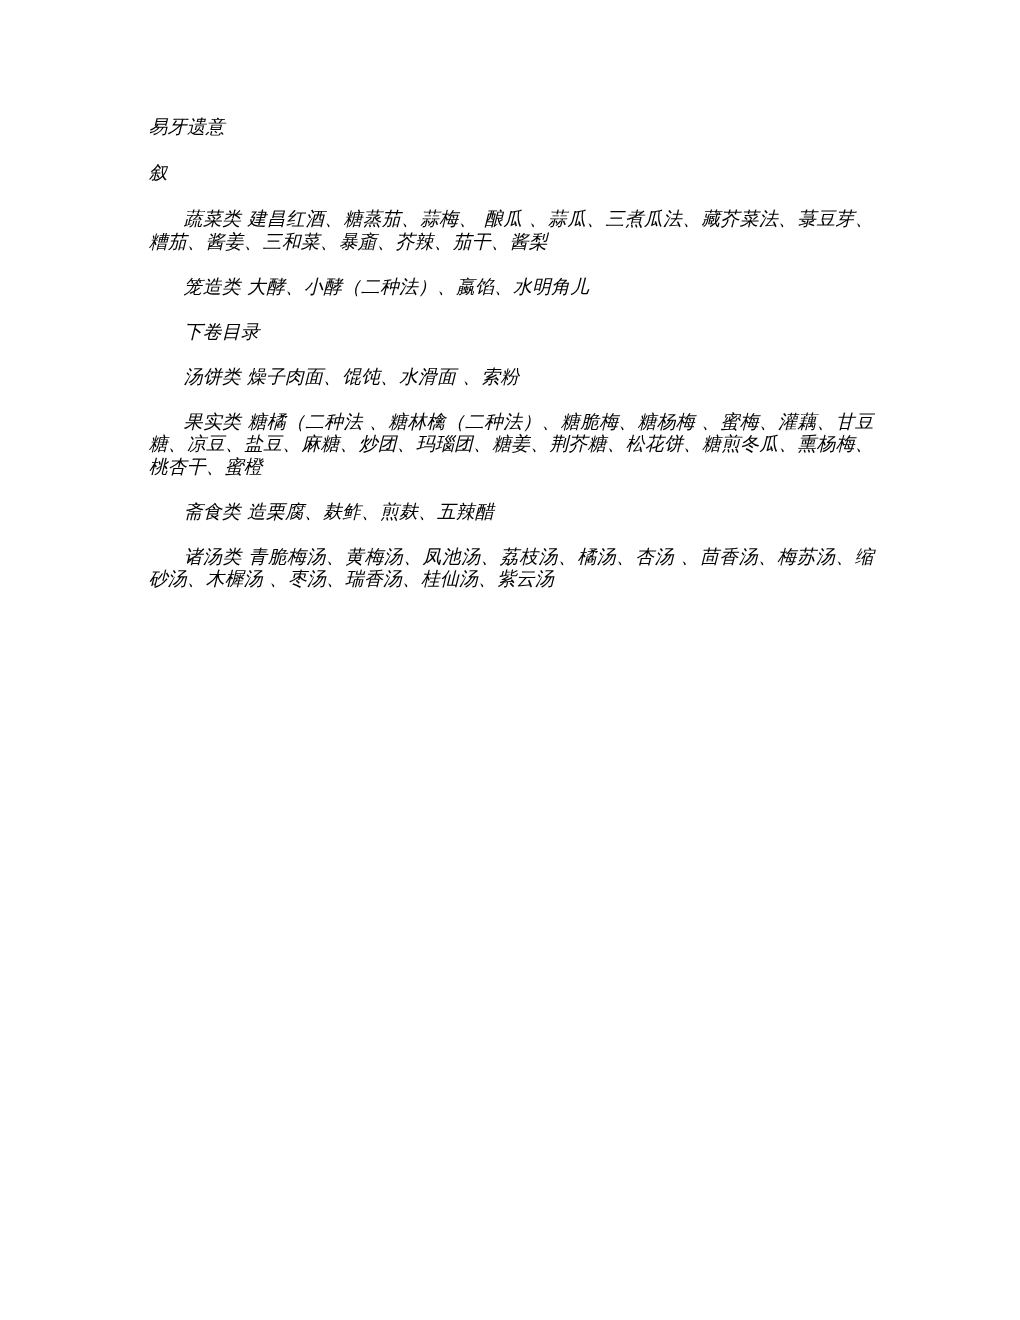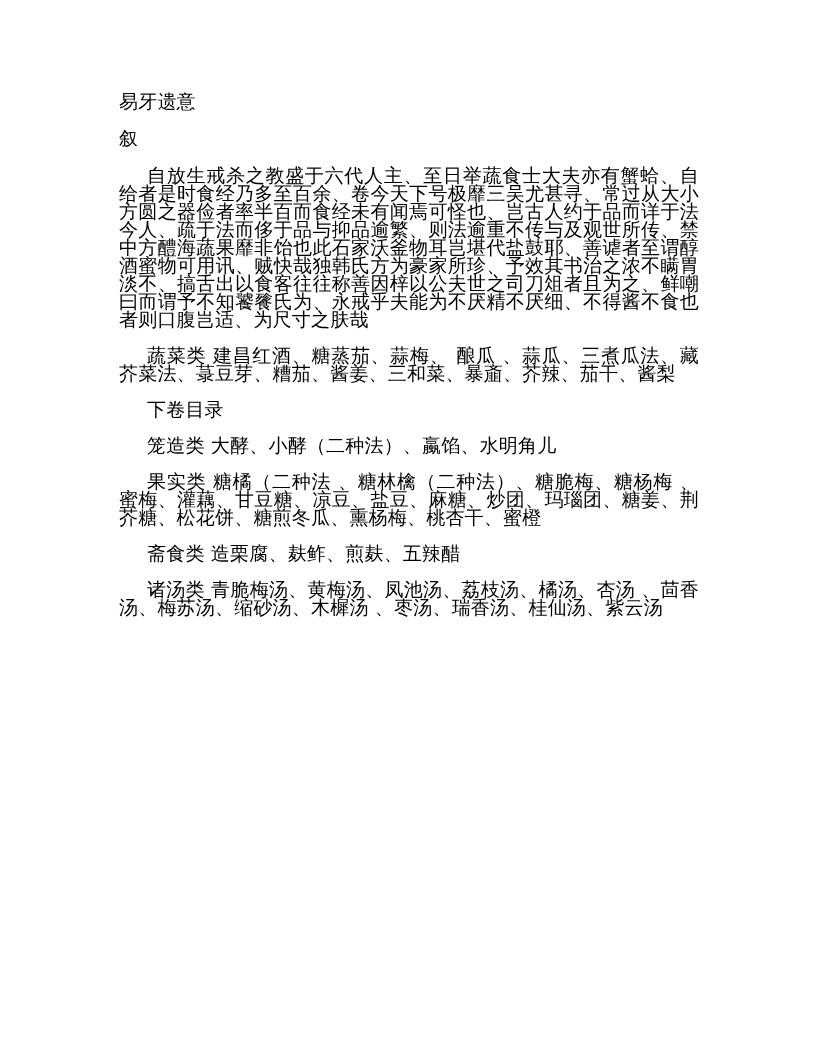--- a/index.html
+++ b/index.html
@@ -13,46 +13,47 @@
       position: relative;
       overflow: hidden;
       font-family: "DejaVu Serif", "Liberation Serif", serif;
       color: #000000;
     }
     .page {
       position: absolute;
       left: 119px;
       top: 92px;
       width: 580px;
-      font-size: 19px;
+      font-size: 15px;
       line-height: 18px;
       letter-spacing: 0.2px;
+      font-style: italic;
     }
     .p {
       margin: 0 0 18px 0;
       text-align: justify;
       text-align-last: left;
       word-break: break-all;
     }
     .indent {
       text-indent: 28px;
     }
     .title { margin-bottom: 19px; }
     .cat { }
   </style>
 </head>
 <body>
 
 <div class="page">
   <p class="p title">易牙遗意</p>
   <p class="p title">叙</p>
-  <p class="p indent">自放生戒杀之教盛于六代人主、至日举蔬食士大夫亦有蟹蛤、自给者是时食经乃多至百余、卷今天下号极靡三吴尤甚寻、常过从大小方圆之器俭者率半百而食经未有闻焉可怪也、岂古人约于品而详于法今人、疏于法而侈于品与抑品逾繁、则法逾重不传与及观世所传、禁中方醴海蔬果靡非饴也此石家沃釜物耳岂堪代盐鼓耶、善谑者至谓醇酒蜜物可用讯、贼快哉独韩氏方为豪家所珍、予效其书治之浓不瞒胃淡不、搞舌出以食客往往称善因梓以公夫世之司刀俎者且为之、鲜嘲曰而谓予不知饕餮氏为、永戒乎夫能为不厌精不厌细、不得酱不食也者则口腹岂适、为尺寸之肤哉</p>
 
 
   <p class="p indent cat"><span>蔬菜类</span> <span>建昌红酒、糖蒸茄、蒜梅、 酿瓜 、蒜瓜、三煮瓜法、藏芥菜法、菉豆芽、糟茄、酱姜、三和菜、暴齑、芥辣、茄干、酱梨</span></p>
 
+  <p class="p indent cat"><span>笼造类</span> <span>大酵、小酵（二种法）、蠃馅、水明角儿</span></p>
+
   <p class="p indent">下卷目录</p>
-
-  <p class="p indent cat"><span>笼造类</span> <span>大酵、小酵（二种法）、蠃馅、水明角儿</span></p>
+  <p class="p indent cat"><span>汤饼类</span> <span> 燥子肉面、馄饨、水滑面 、索粉</span></p>
   <p class="p indent cat"><span>果实类</span> <span>糖橘（二种法 、糖林檎（二种法）、糖脆梅、糖杨梅 、蜜梅、灌藕、甘豆糖、凉豆、盐豆、麻糖、炒团、玛瑙团、糖姜、荆芥糖、松花饼、糖煎冬瓜、熏杨梅、桃杏干、蜜橙</span></p>
   <p class="p indent cat"><span>斋食类</span> <span>造栗腐、麸鲊、煎麸、五辣醋</span></p>
   <p class="p indent cat"><span>诸汤类</span> <span> 青脆梅汤、黄梅汤、凤池汤、荔枝汤、橘汤、杏汤 、茴香汤、梅苏汤、缩砂汤、木樨汤 、枣汤、瑞香汤、桂仙汤、紫云汤</span></p>
 </div>
 
 </body></html>

